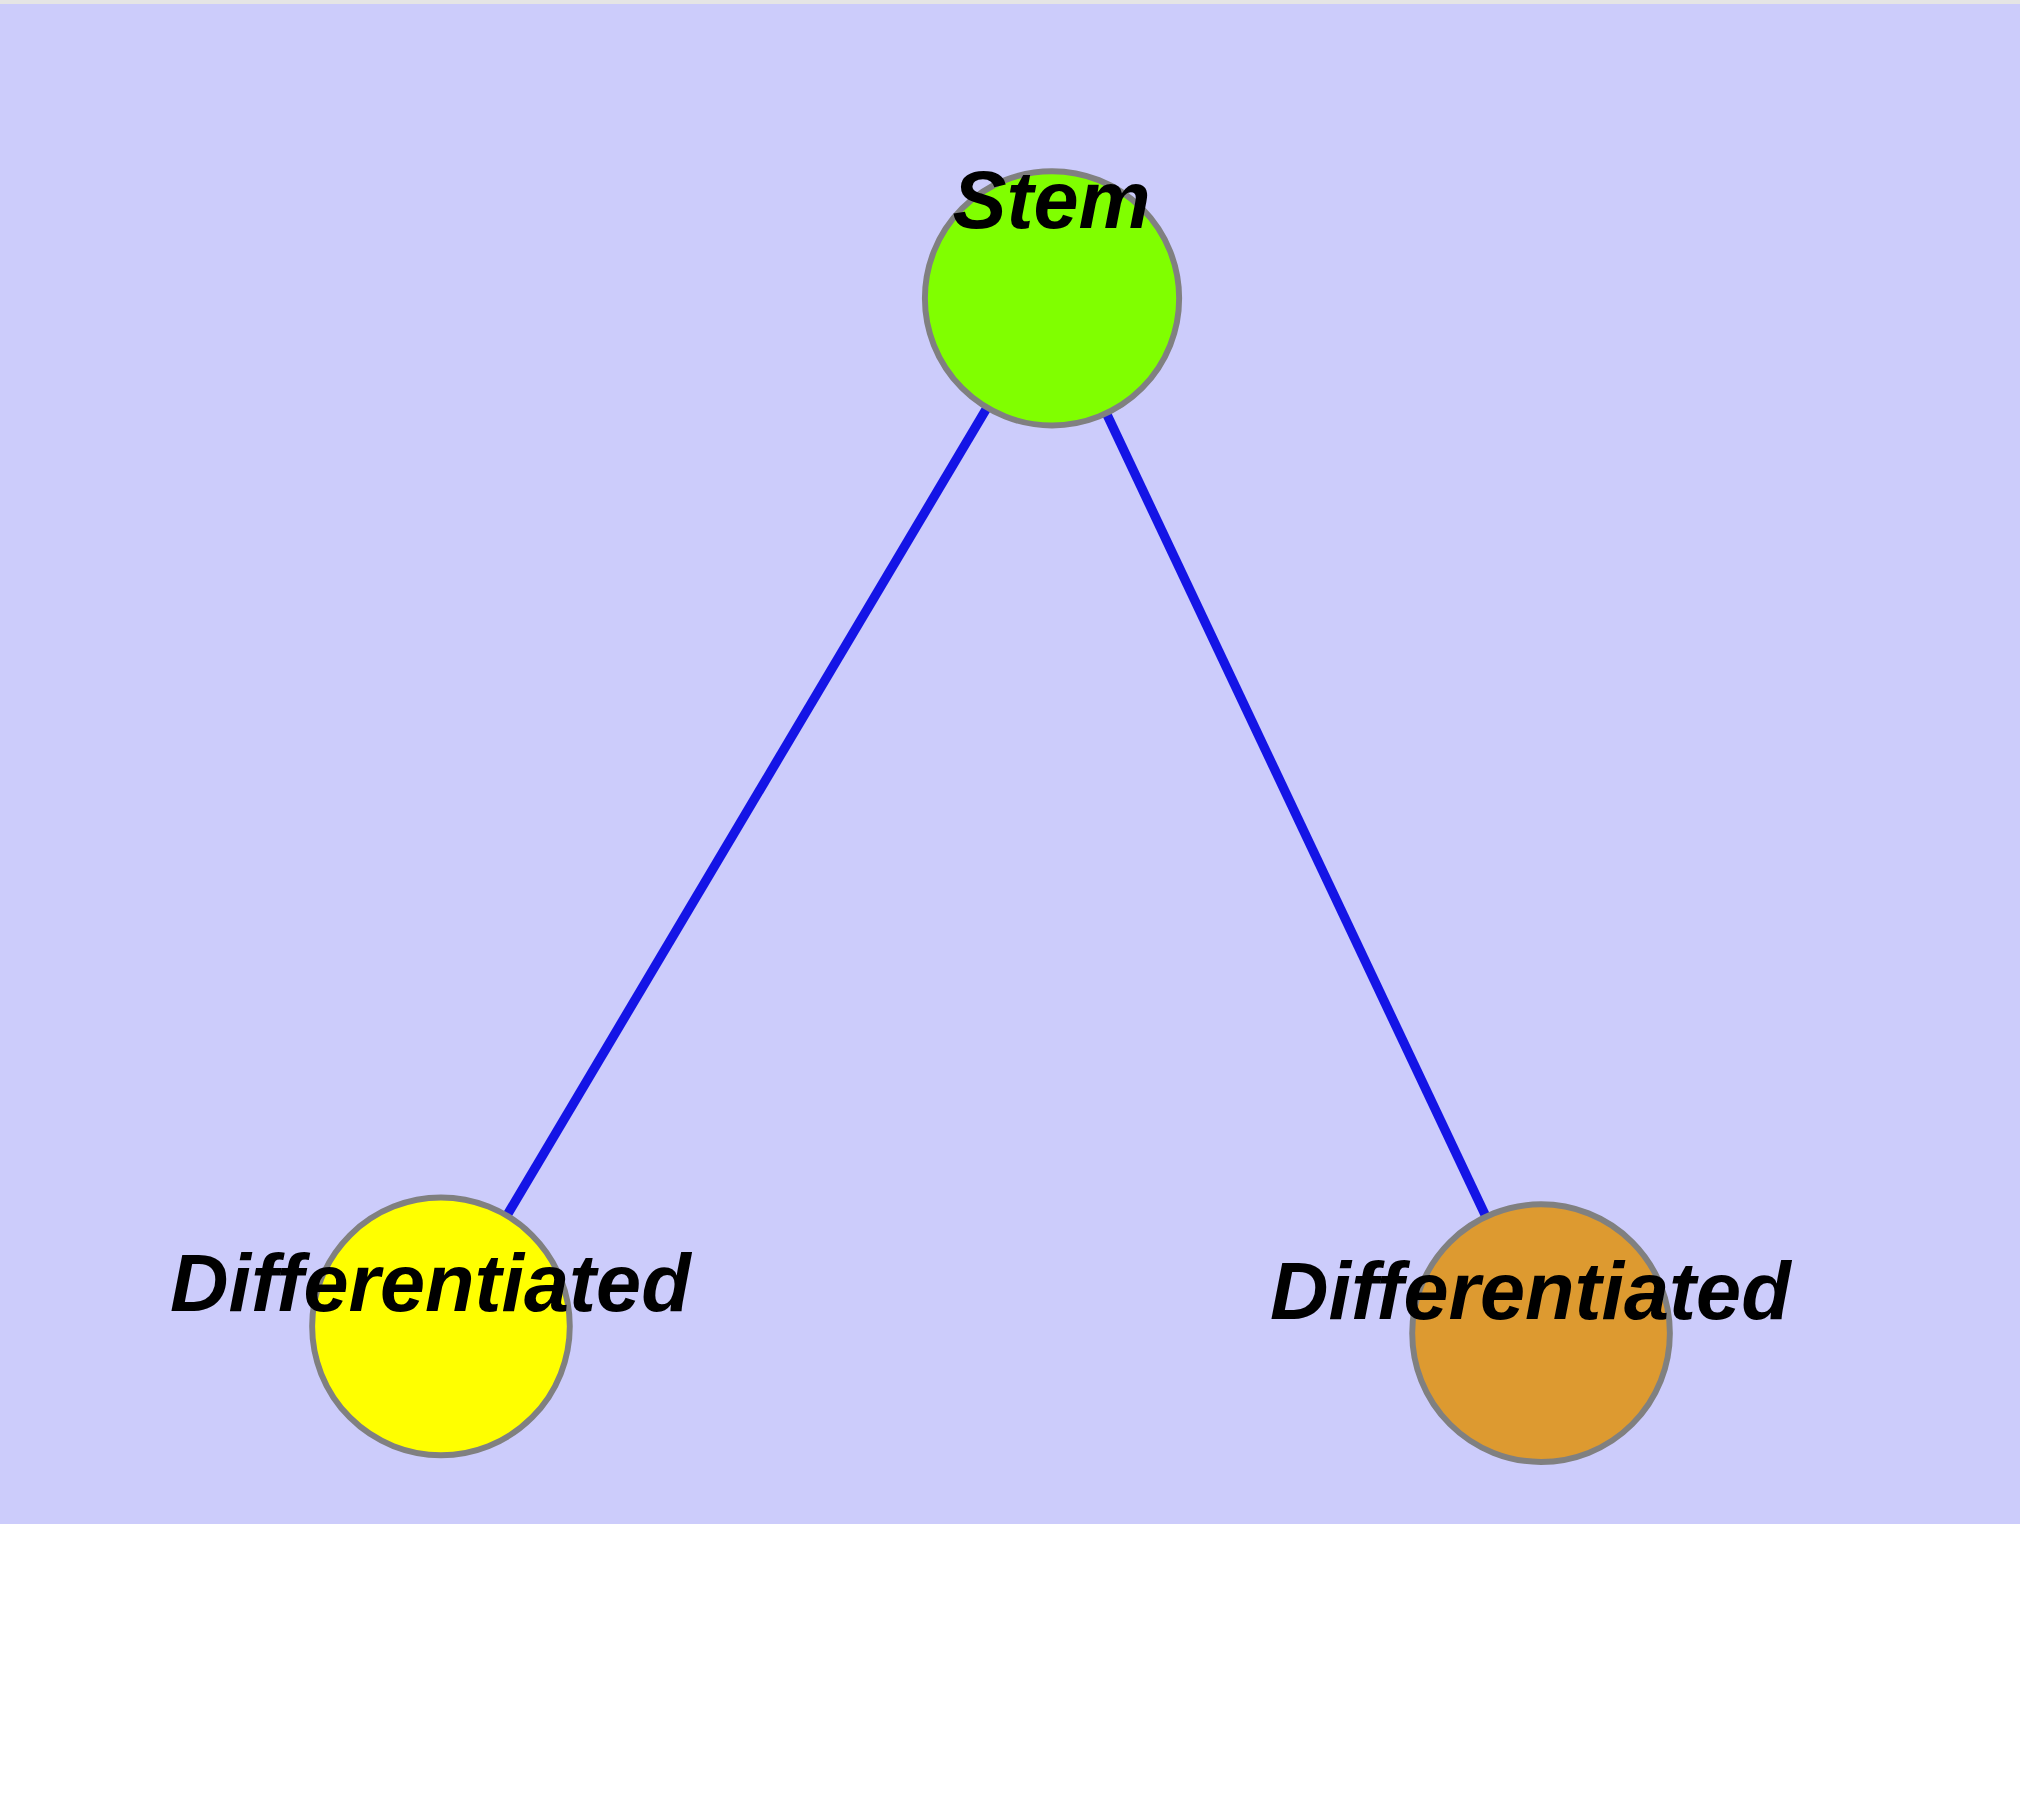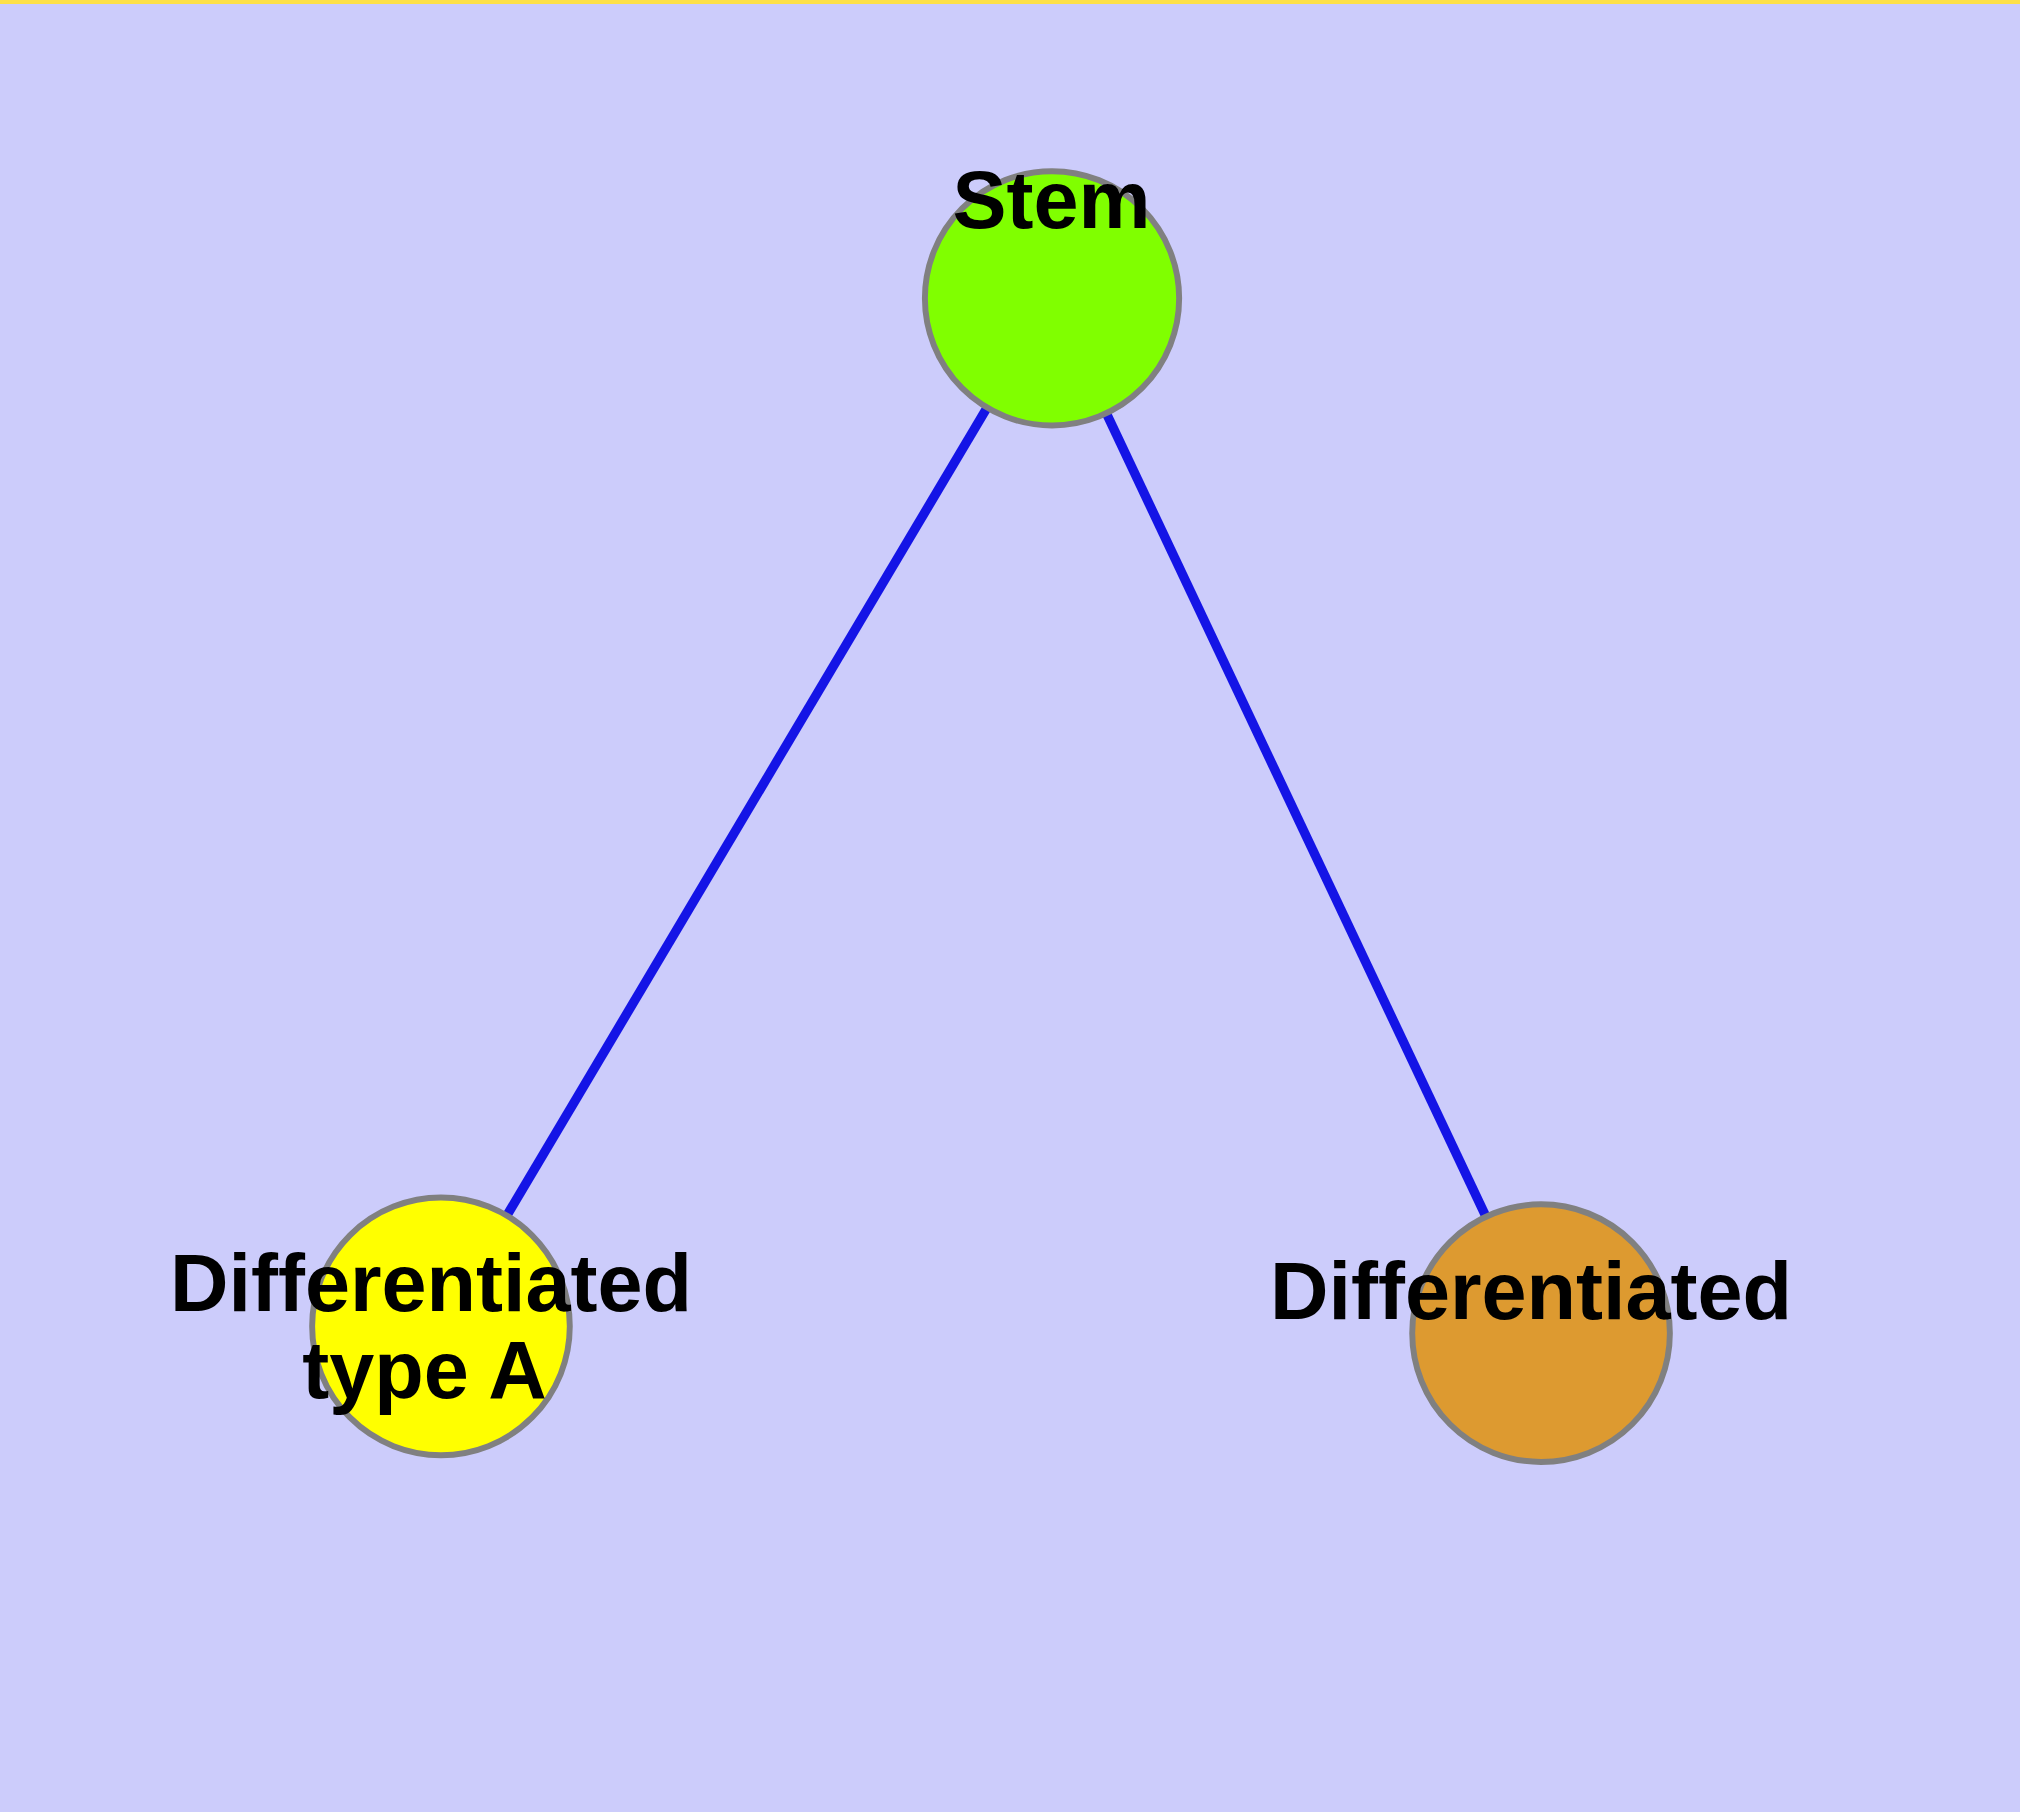--- a/index.html
+++ b/index.html
@@ -3,24 +3,25 @@
 <meta charset="utf-8">
 <style>
   html, body {
     margin: 0;
     padding: 0;
     background: #ffffff;
   }
   #canvas {
     position: relative;
     width: 2021px;
-    height: 1812px;
+    height: 1524px;
     overflow: hidden;
-    background: #fde047;
+    background: #e5e5e5;
     font-family: "Liberation Sans", sans-serif;
+    font-style: italic;
   }
   #plot-background {
     position: absolute;
     left: 0;
     top: 4.2px;
     width: 2021px;
     height: 1808px;
     background: #ccccfb;
   }
   #graph-svg {
@@ -74,18 +75,18 @@
     </g>
     <g>
       <circle cx="1241" cy="352" r="150" fill="#80ff00" stroke="#808080" stroke-width="7"></circle>
       <circle cx="520" cy="1565" r="152" fill="#ffff00" stroke="#808080" stroke-width="7"></circle>
       <circle cx="1818" cy="1573" r="152" fill="#dd9a30" stroke="#808080" stroke-width="7"></circle>
     </g>
   </svg>
 
   <div class="node-label label-stem">Stem</div>
 
-  <div class="node-label label-a"><span>Differentiated</span><br><span>type A</span></div>
+  <div class="node-label label-a"><span>Differentiated</span><br></div>
 
   <div class="node-label label-b"><span>Differentiated</span><br></div>
 
 </div>
 
 
 </body></html>

